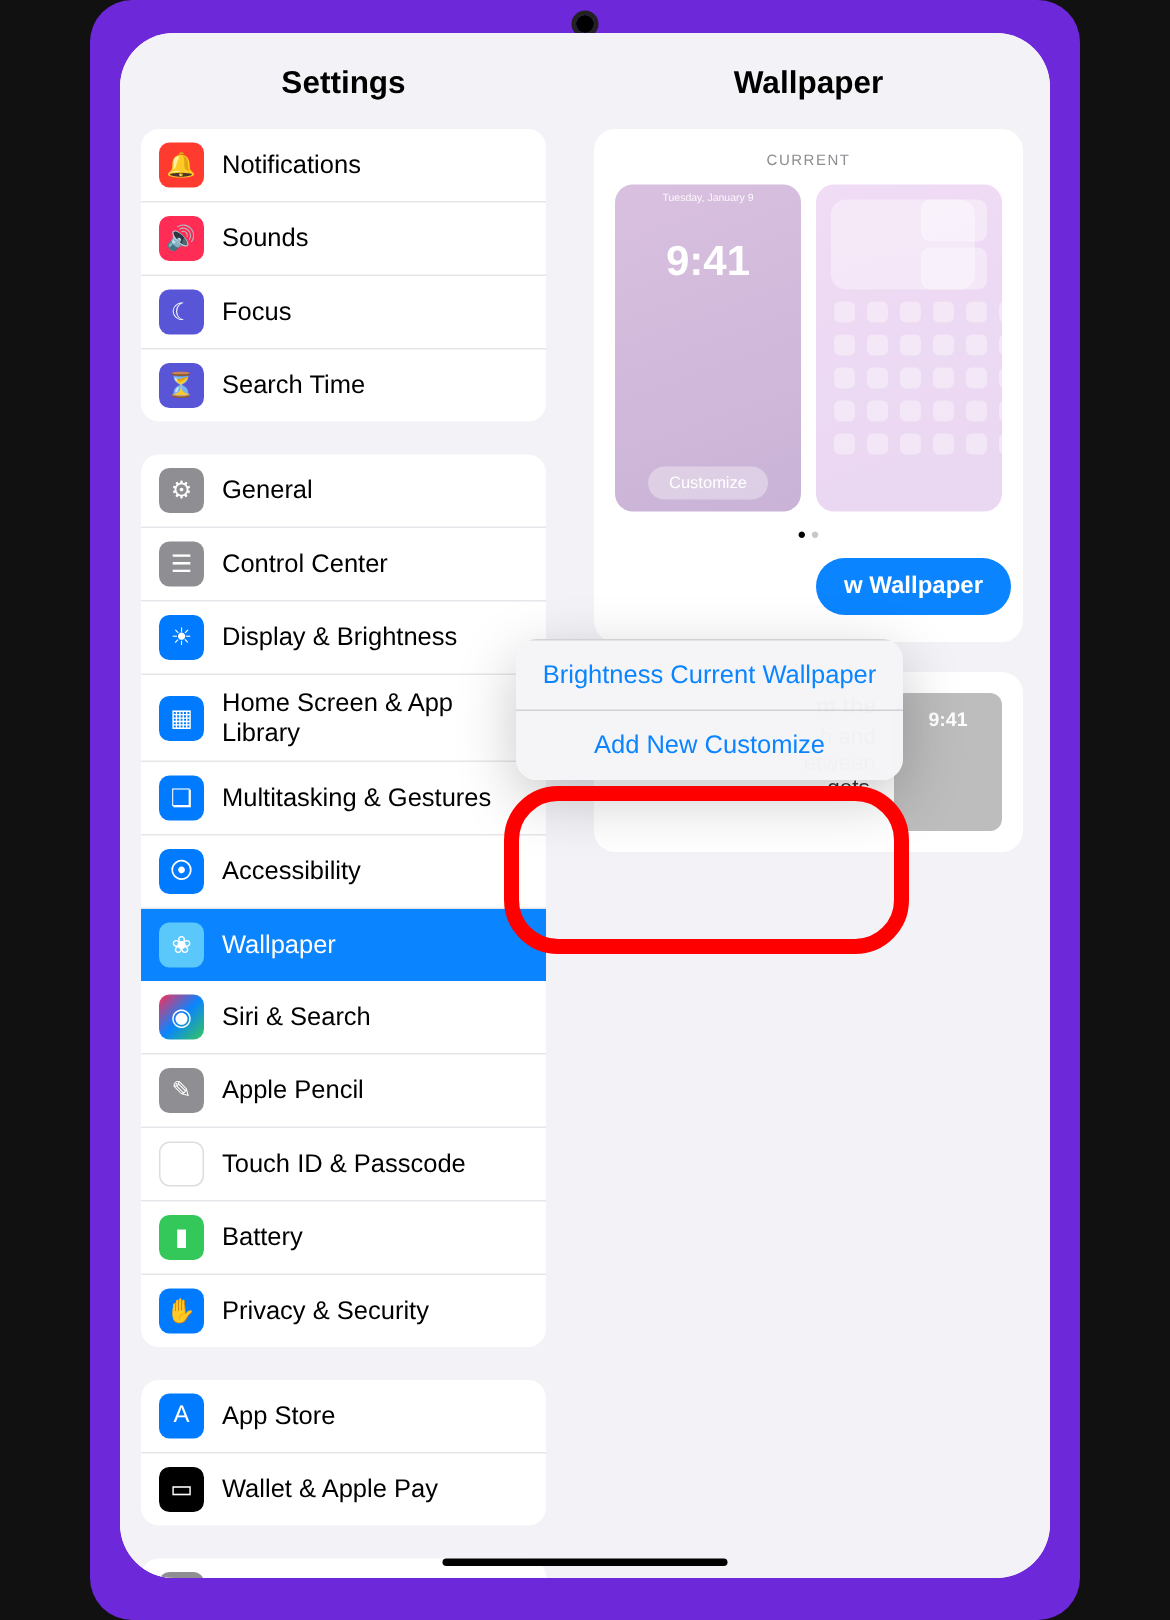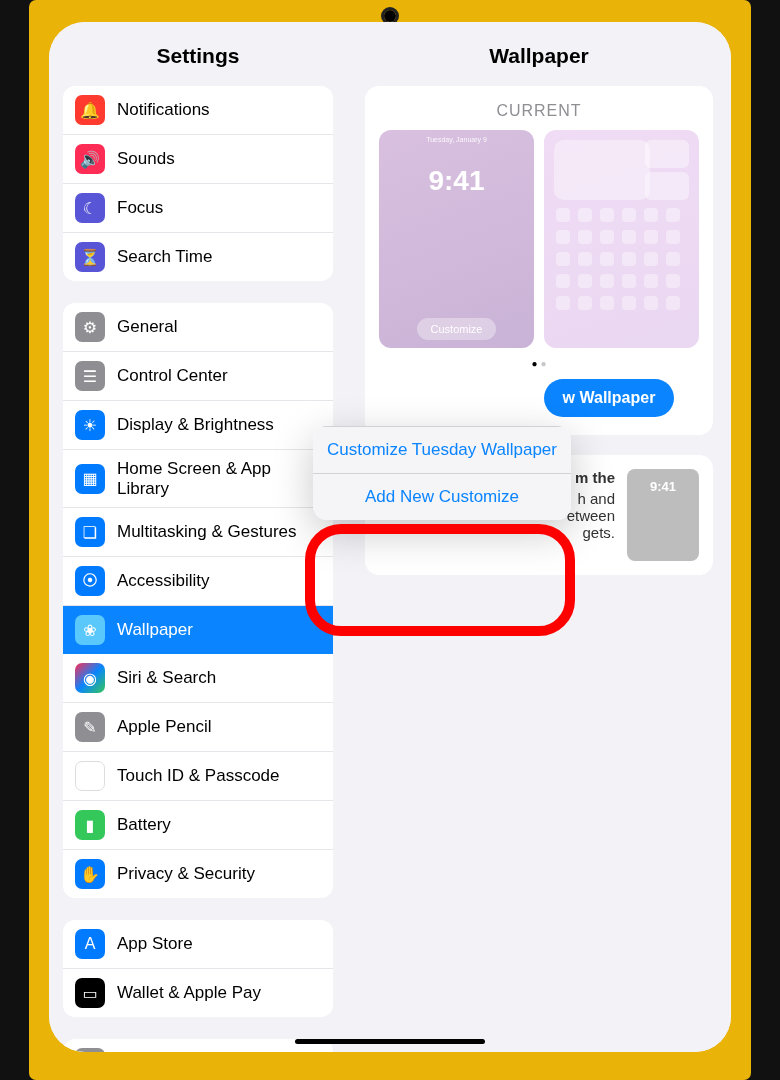--- a/index.html
+++ b/index.html
@@ -1,38 +1,38 @@
 <!DOCTYPE html>
 <html><head>
 <meta charset="utf-8">
 <style>
   * { box-sizing: border-box; margin: 0; padding: 0; font-family: -apple-system, "Helvetica Neue", Arial, sans-serif; }
   body { background:#111; display:flex; justify-content:center; }
-  .device { width:722px; height:1080px; background:#eab308; border-radius:7px; padding:22px 20px 28px 20px; position:relative; }
+  .device { width:660px; height:1080px; background:#6d28d9; border-radius:28px; padding:22px 20px 28px 20px; position:relative; }
   .camera { position:absolute; top:10px; left:50%; transform:translateX(-50%); width:12px; height:12px; background:#000; border-radius:50%; outline:3px solid #222; }
   .screen { width:100%; height:100%; background:#f2f2f7; border-radius:36px; overflow:hidden; display:flex; position:relative; }
   .home-indicator { position:absolute; bottom:8px; left:50%; transform:translateX(-50%); width:190px; height:5px; background:#000; border-radius:3px; }
 
   
   .sidebar { width:298px; flex:none; background:#f2f2f7; display:flex; flex-direction:column; }
   .sidebar-title { text-align:center; font-size:21px; font-weight:700; padding:22px 0 18px; }
   .sidebar-scroll { flex:1; overflow:hidden; padding:0 14px; }
   .group { background:#fff; border-radius:12px; margin-bottom:22px; overflow:hidden; }
   .row { display:flex; align-items:center; padding:9px 12px; border-bottom:1px solid #e5e5ea; font-size:17px; color:#000; gap:12px; cursor:pointer; }
   .row:last-child { border-bottom:none; }
   .row.selected { background:#0a84ff; color:#fff; border-bottom:none; }
   .row .icon { width:30px; height:30px; border-radius:7px; display:flex; align-items:center; justify-content:center; color:#fff; font-size:16px; flex:none; }
   .row .label { line-height:1.15; }
 
   
   .main { flex:1; background:#f2f2f7; position:relative; overflow:hidden; }
   .main-title { text-align:center; font-size:21px; font-weight:700; padding:22px 0 18px; }
   .main-content { padding:0 18px; }
   .card { background:#fff; border-radius:14px; padding:16px 14px 14px; position:relative; }
-  .card-header { text-align:center; color:#8e8e93; font-size:16px; letter-spacing:1px; margin-bottom:10px; }
+  .card-header { text-align:center; color:#8e8e93; font-size:10px; letter-spacing:1px; margin-bottom:10px; }
   .previews { display:flex; gap:10px; justify-content:center; }
   .preview { width:162px; height:218px; border-radius:12px; background:linear-gradient(160deg,#d9c0e0,#c9b3d6); position:relative; overflow:hidden; }
   .preview .time { color:#fff; font-weight:700; font-size:28px; text-align:center; margin-top:22px; }
   .preview .tiny-date { color:#fff; font-size:7px; text-align:center; opacity:.9; margin-top:6px; }
   .preview .cust-pill { position:absolute; bottom:8px; left:50%; transform:translateX(-50%); background:rgba(255,255,255,.35); color:#fff; font-size:11px; padding:5px 14px; border-radius:14px; }
   .preview.home { background:linear-gradient(160deg,#e8c9f0,#dfc2ea); opacity:.65; }
   .widget-big { position:absolute; top:10px; left:10px; width:96px; height:60px; background:rgba(255,255,255,.4); border-radius:10px; }
   .widget-sm  { position:absolute; width:44px; height:28px; background:rgba(255,255,255,.4); border-radius:6px; }
   .dots-row { position:absolute; display:flex; gap:8px; }
   .dot { width:14px; height:14px; background:rgba(255,255,255,.4); border-radius:4px; }
@@ -224,20 +224,20 @@
             <div style="white-space:pre-line">h and
 etween
 gets.</div>
           </div>
           <div class="mini">9:41</div>
         </div>
       </div>
     </section>
 
     <div class="popover">
-      <div class="pi">Customize Tuesday Wallpaper</div>
+      <div class="pi">Brightness Current Wallpaper</div>
       <div class="pi">Add New Customize</div>
     </div>
 
     <div class="highlight"></div>
     <div class="home-indicator"></div>
   </div>
 </div>
 
 </body></html>

